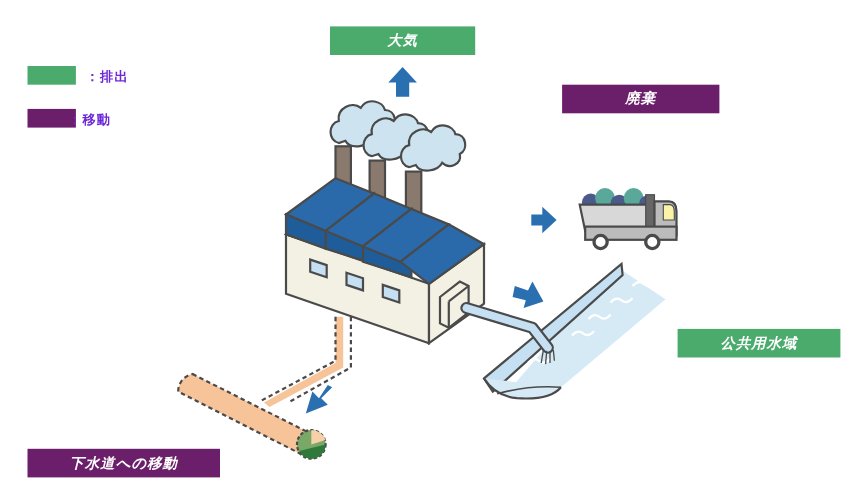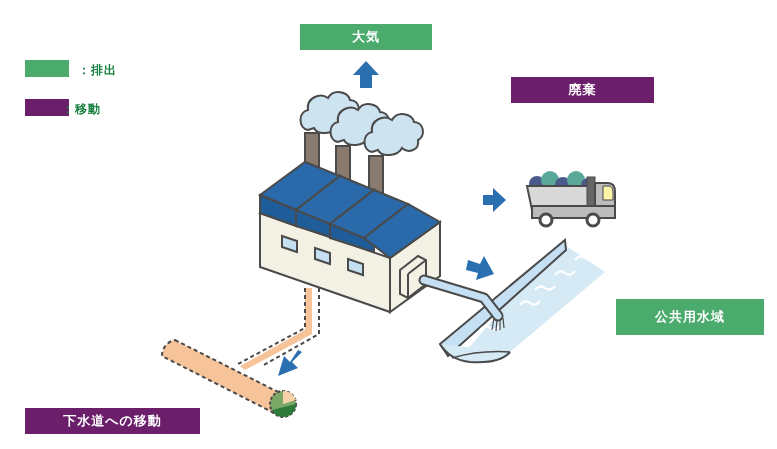--- a/index.html
+++ b/index.html
@@ -1,40 +1,40 @@
 <!DOCTYPE html>
 <html><head>
   <meta charset="utf-8">
   <style>
     html, body { margin: 0; padding: 0; background: #ffffff; }
     body { width: 777px; height: 449px; position: relative; overflow: hidden;
            font-family: "DejaVu Sans", "Liberation Sans", sans-serif; }
     .label {
       position: absolute; color: #ffffff; font-size: 13px; font-weight: bold;
-      display: flex; align-items: center; justify-content: center; letter-spacing: 1px;
+      display: flex; align-items: center; justify-content: center; letter-spacing: 1px; font-style: italic;
     }
     .green { background: #4aab6d; }
     .purple { background: #6b1f6a; }
     .legend-swatch { position: absolute; width: 44px; height: 17px; }
-    .legend-text { position: absolute; font-size: 12px; font-weight: bold; color: #15803d; letter-spacing: 1px; }
+    .legend-text { position: absolute; font-size: 12px; font-weight: bold; color: #6d28d9; letter-spacing: 1px; }
     svg.scene { position: absolute; left: 0; top: 0; }
   </style>
 </head>
 <body>
 
 <div>
   <div class="legend-swatch green" style="left:25px;top:60px;"></div>
   <span class="legend-text" style="left:78px;top:62px;">：排出</span>
   <div class="legend-swatch purple" style="left:25px;top:99px;"></div>
   <span class="legend-text" style="left:62px;top:101px;">：移動</span>
 </div>
 
 <div class="label green" style="left:300px;top:24px;width:132px;height:26px;">大気</div>
 <div class="label purple" style="left:511px;top:77px;width:143px;height:26px;">廃棄</div>
-<div class="label green" style="left:616px;top:299px;width:148px;height:36px;text-align:right;">公共用水域</div>
+<div class="label green" style="left:616px;top:299px;width:148px;height:26px;text-align:right;">公共用水域</div>
 <div class="label purple" style="left:25px;top:408px;width:175px;height:26px;">下水道への移動</div>
 
 <svg class="scene" width="777" height="449" viewBox="0 0 777 449">
 
   <g>
     <path d="M305 288 L305 330 L240 366 L245 370 L312 334 L312 288 Z" fill="#f7c49a" stroke="none"></path>
     <path d="M305 288 L305 328 L238 364" fill="none" stroke="#4a4a4a" stroke-width="2" stroke-dasharray="4,3"></path>
     <path d="M319 288 L319 334 L262 366" fill="none" stroke="#4a4a4a" stroke-width="2" stroke-dasharray="4,3"></path>
     <path d="M175 340 L290 398 A16 16 0 0 1 276 414 L162 356 A16 16 0 0 1 175 340 Z" fill="#f7c49a" stroke="#4a4a4a" stroke-width="2" stroke-dasharray="4,3"></path>
     <circle cx="283" cy="404" r="13" fill="#7aa867" stroke="#4a4a4a" stroke-width="2" stroke-dasharray="3,2"></circle>

